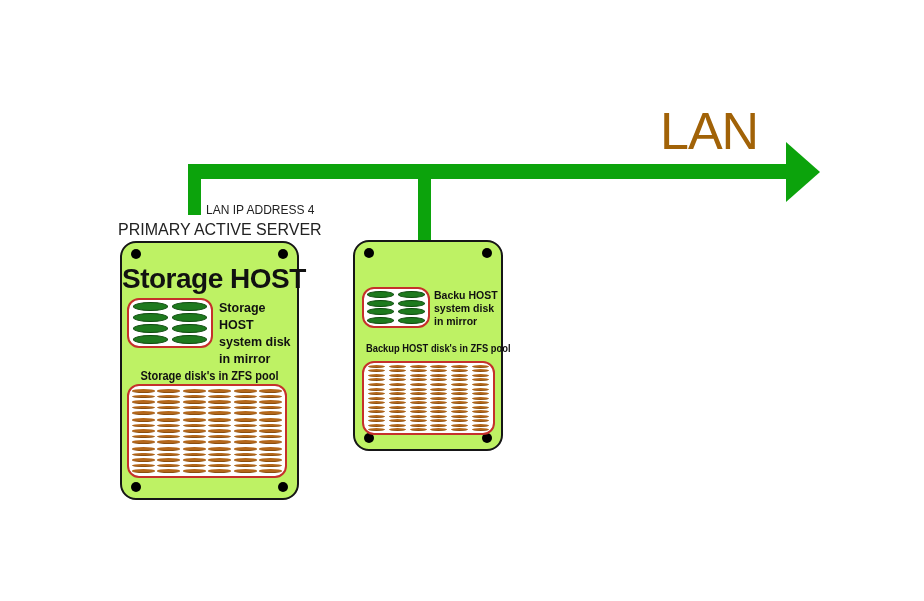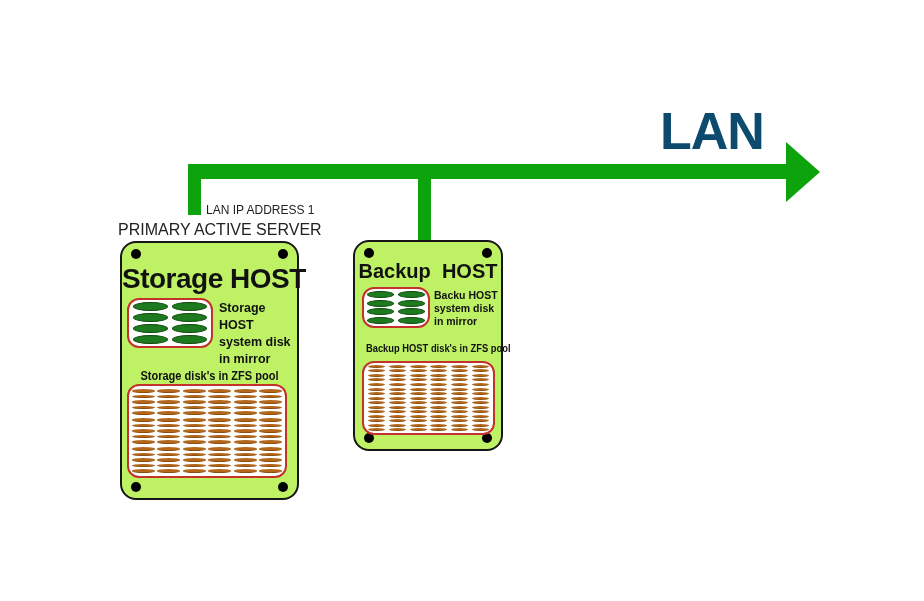--- a/index.html
+++ b/index.html
@@ -3,21 +3,21 @@
 <meta charset="utf-8">
 <style>
   * { margin:0; padding:0; box-sizing:border-box; }
   html,body { background:#ffffff; }
   body { font-family:"Liberation Sans", sans-serif; color:var(--text,#1a1a1a); }
 
   .canvas { position:relative; width:924px; height:601px; background:#fff; overflow:hidden; }
   .abs { position:absolute; }
 
   
-  .lan-label { font-weight:bold; font-size:52px; letter-spacing:-1px; color:#0c4a6e; line-height:1; }
+  .lan-label { font-weight:normal; font-size:52px; letter-spacing:-1px; color:#a16207; line-height:1; }
   .bar { background:var(--lan-green); }
   .arrow-head { width:0; height:0;
     border-top:30px solid transparent;
     border-bottom:30px solid transparent;
     border-left:34px solid var(--lan-green); }
 
   .small-label { font-size:12px; line-height:14px; color:#222; white-space:nowrap; }
   .server-header { font-size:16px; color:#222; white-space:nowrap; }
 
   
@@ -68,21 +68,21 @@
 
 <div class="canvas">
 
   <div class="abs lan-label" style="left:660px; top:105px;">LAN</div>
   <div class="abs bar" style="left:188px; top:164px; width:600px; height:15px;"></div>
   <div class="abs arrow-head" style="left:786px; top:142px;"></div>
 
   <div class="abs bar" style="left:188px; top:164px; width:13px; height:51px;"></div>
   <div class="abs bar" style="left:418px; top:164px; width:13px; height:77px;"></div>
 
-  <div class="abs small-label" style="left:206px; top:203px;">LAN IP ADDRESS 1</div>
+  <div class="abs small-label" style="left:206px; top:203px;">LAN IP ADDRESS 4</div>
 
   <div class="abs server-header" style="left:118px; top:221px;">PRIMARY ACTIVE SERVER</div>
 
   <div class="host-box" style="left:120px; top:241px; width:179px; height:259px;">
     <div class="screw tl"></div>
     <div class="screw tr"></div>
     <div class="screw bl"></div>
     <div class="screw br"></div>
 
     <div class="host-title title-lg" style="top:20px;">Storage HOST</div>
@@ -239,21 +239,20 @@
         </div>
       </div>
   </div>
 
   <div class="host-box" style="left:353px; top:240px; width:150px; height:211px;">
     <div class="screw tl"></div>
     <div class="screw tr"></div>
     <div class="screw bl"></div>
     <div class="screw br"></div>
 
-    <div class="host-title title-sm" style="top:18px;">Backup  HOST</div>
 
     <div class="red-rect mirror-rect mirror-sm" style="left:7px; top:45px; width:68px; height:41px;">
         <div class="stack">
           <div class="platter"></div>
           <div class="platter"></div>
           <div class="platter"></div>
           <div class="platter"></div>
         </div>
         <div class="stack">
           <div class="platter"></div>

